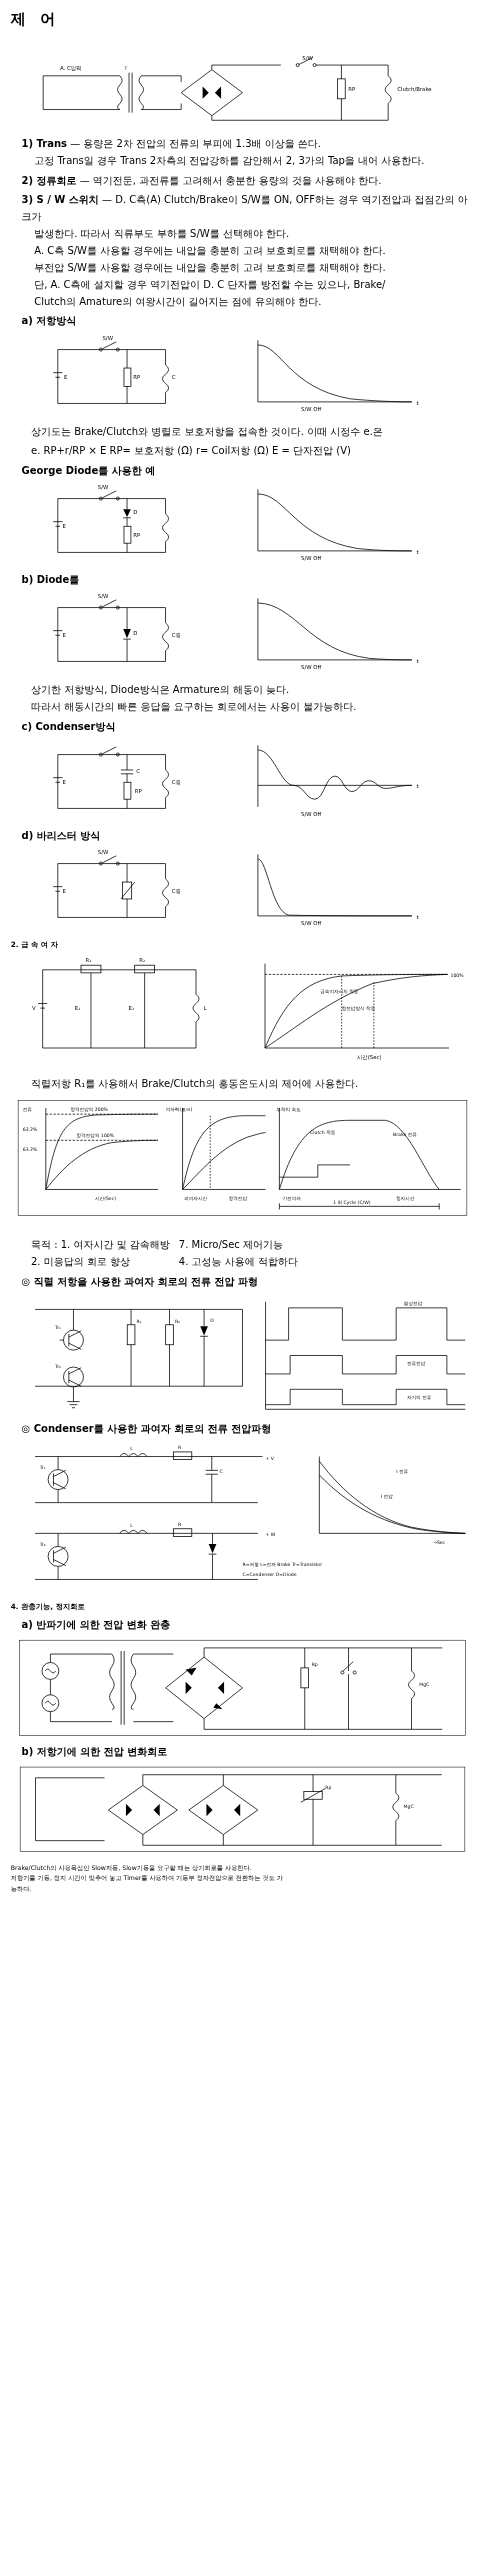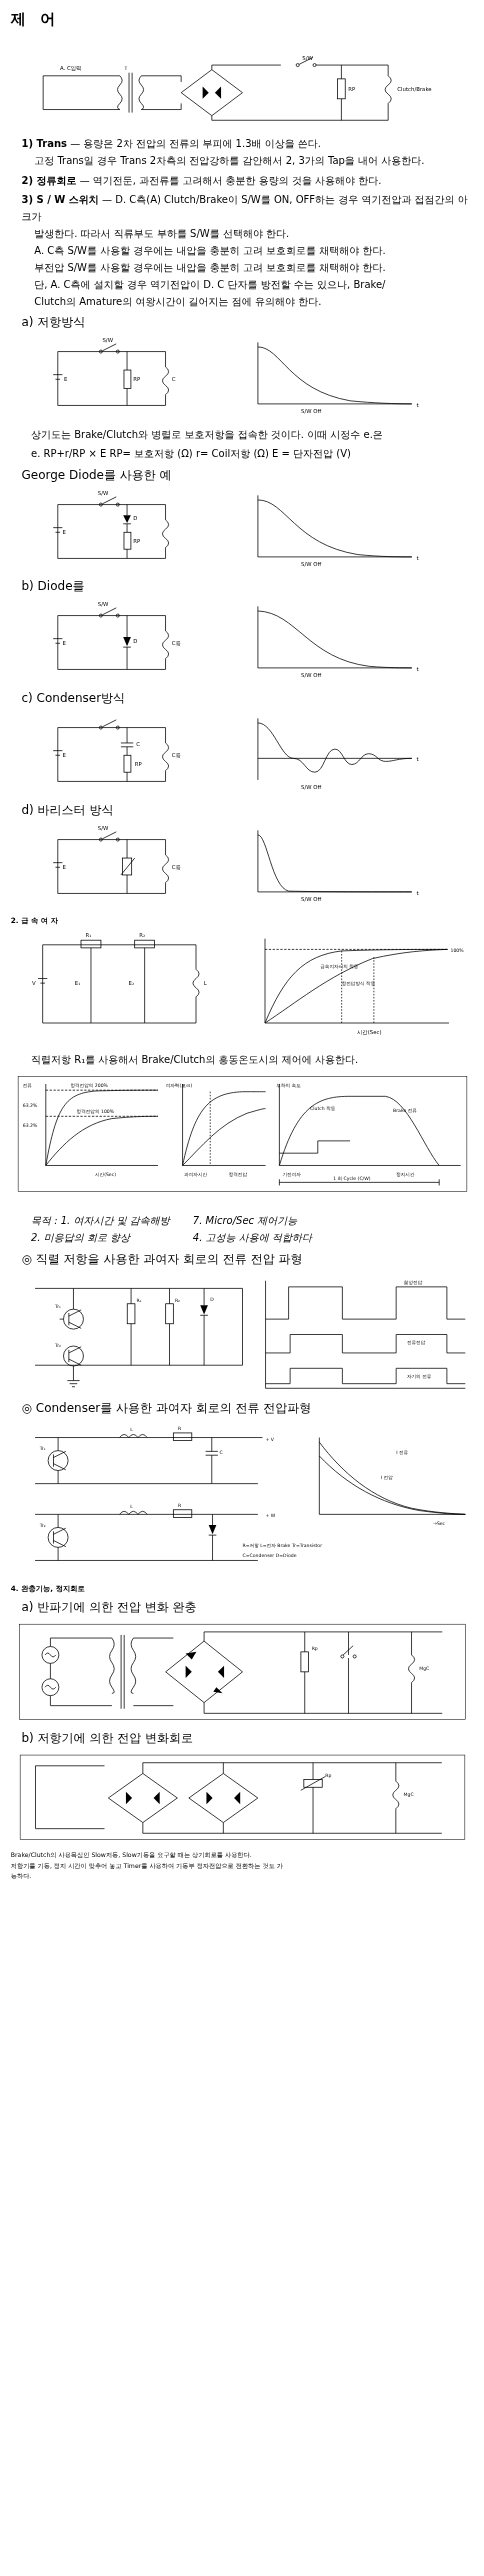--- a/index.html
+++ b/index.html
@@ -11,21 +11,21 @@
     font-size:7px;
     line-height:1.45;
   }
   .page{width:484px;min-height:2576px;position:relative;padding:0;box-sizing:border-box;}
   .title{
     font-size:15px;font-weight:bold;letter-spacing:4.6px;
     margin:9.2px 0 7.7px 10.8px;
   }
   .intro{margin:0 10.8px 10.8px 10.8px;font-size:6.5px;line-height:1.7;}
   .h2{font-weight:bold;font-size:7.3px;margin:7.7px 0 4.6px 10.8px;}
-  .h3{font-size:12px;margin:4.6px 0 3.1px 21.5px;}
+  .h3{font-size:10px;margin:4.6px 0 3.1px 21.5px;font-weight:bold;}
   .para{font-size:10px;margin:2.3px 10.8px 2.3px 21.5px;line-height:1.7;}
   .para.ind2{margin-left:31px;}
   .fig{margin:4.6px 0;position:relative;}
   svg{display:block;margin:0 auto;}
   .lbl{font-size:7px;font-family:"DejaVu Sans",sans-serif;}
   .lbl-s{font-size:6px;}
   .footer{font-size:6.2px;margin:6.2px 10.8px 10.8px 10.8px;line-height:1.7;}
 </style>
 </head>
 <body>
@@ -195,20 +195,22 @@
       <line x1="180" y1="76" x2="180" y2="90" stroke="#000"></line>
       <text x="188" y="58" class="lbl">C용</text>
       <line x1="300" y1="8" x2="300" y2="88" stroke="#000"></line>
       <line x1="300" y1="88" x2="500" y2="88" stroke="#000"></line>
       <path d="M300 14 C 350 16, 365 76, 445 86 C 470 88, 488 88, 500 88" fill="none" stroke="#000"></path>
       <text x="356" y="100" class="lbl">S/W  Off</text>
       <text x="506" y="92" class="lbl">t</text>
     </svg>
   </div>
 
+  <div class="para ind2" style="white-space:pre-line">상기한 저항방식, Diode방식은 Armature의 해동이 늦다.
+따라서 해동시간의 빠른 응답을 요구하는 회로에서는 사용이 불가능하다.</div>
 
   <div class="h3">c) Condenser방식</div>
 
   <div class="fig">
     <svg width="431" height="85" viewBox="0 0 560 110" style="font-size:9px">
       <line x1="40" y1="20" x2="180" y2="20" stroke="#000"></line>
       <line x1="40" y1="20" x2="40" y2="90" stroke="#000"></line>
       <line x1="40" y1="90" x2="180" y2="90" stroke="#000"></line>
       <text x="46" y="58" class="lbl">E</text>
       <line x1="34" y1="50" x2="46" y2="50" stroke="#000"></line>
@@ -348,21 +350,21 @@
       <text x="496" y="50" class="lbl-s">Brake 전류</text>
       <line x1="348" y1="142" x2="556" y2="142" stroke="#000"></line>
       <line x1="348" y1="138" x2="348" y2="146" stroke="#000"></line>
       <line x1="556" y1="138" x2="556" y2="146" stroke="#000"></line>
       <text x="418" y="139" class="lbl-s">1 회 Cycle (C/W)</text>
       <text x="500" y="134" class="lbl-s">정지시간</text>
       <text x="352" y="134" class="lbl-s">기전여자</text>
     </svg>
   </div>
 
-  <div class="para ind2" style="display:flex;gap:23px;font-style:italic;">
+  <div class="para ind2" style="display:flex;gap:9px;">
     <span>
       <span>목적 :  1. 여자시간 및 감속해방</span><br>
       <span>        2. 미응답의 회로 향상</span>
     </span>
     <span>
       <span>7. Micro/Sec 제어기능</span><br>
       <span>4. 고성능 사용에 적합하다</span>
     </span>
   </div>
 

